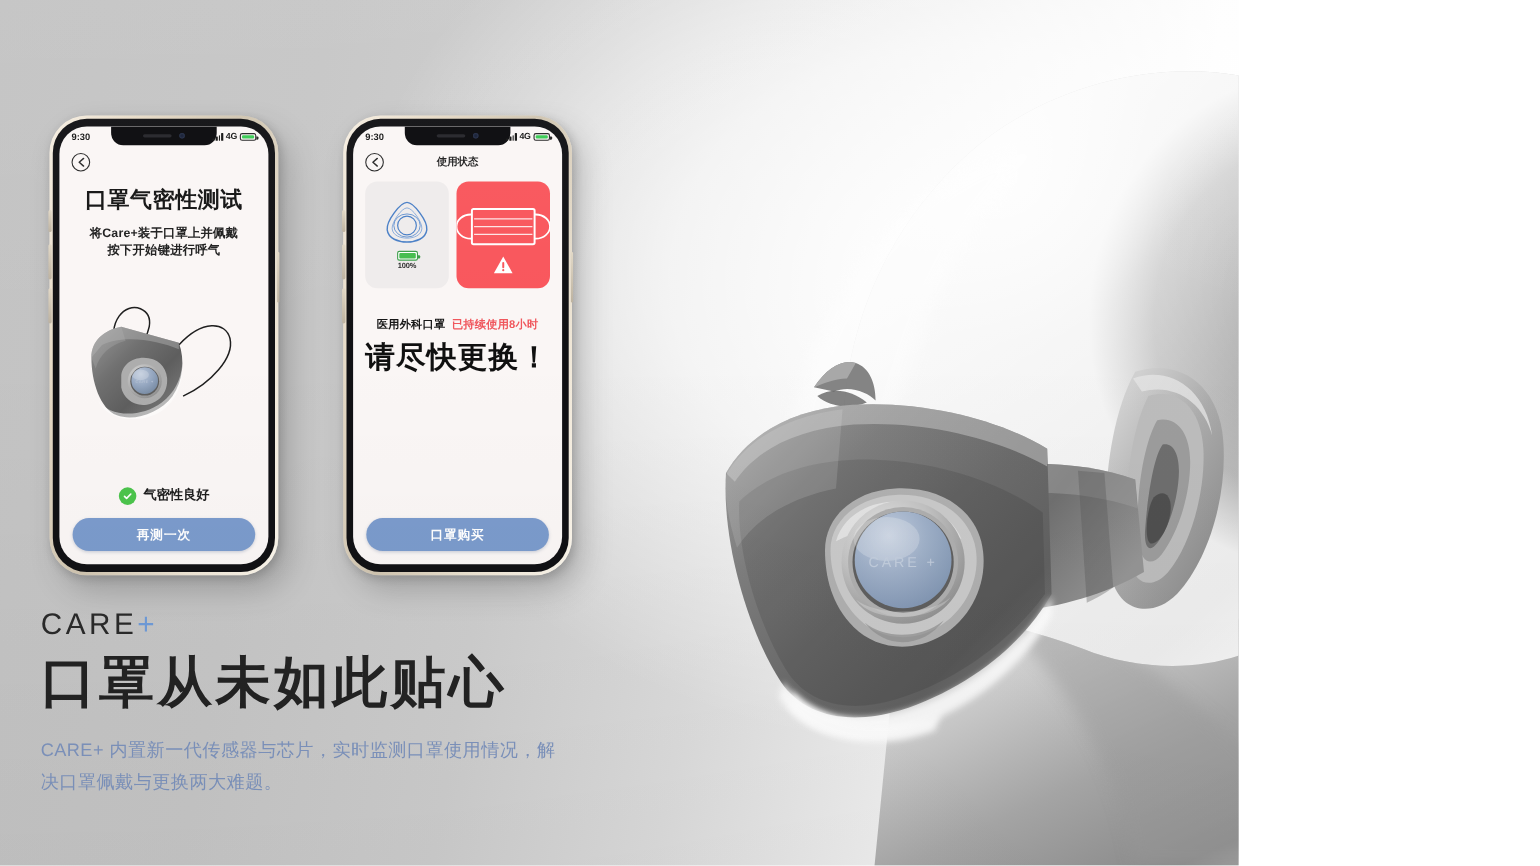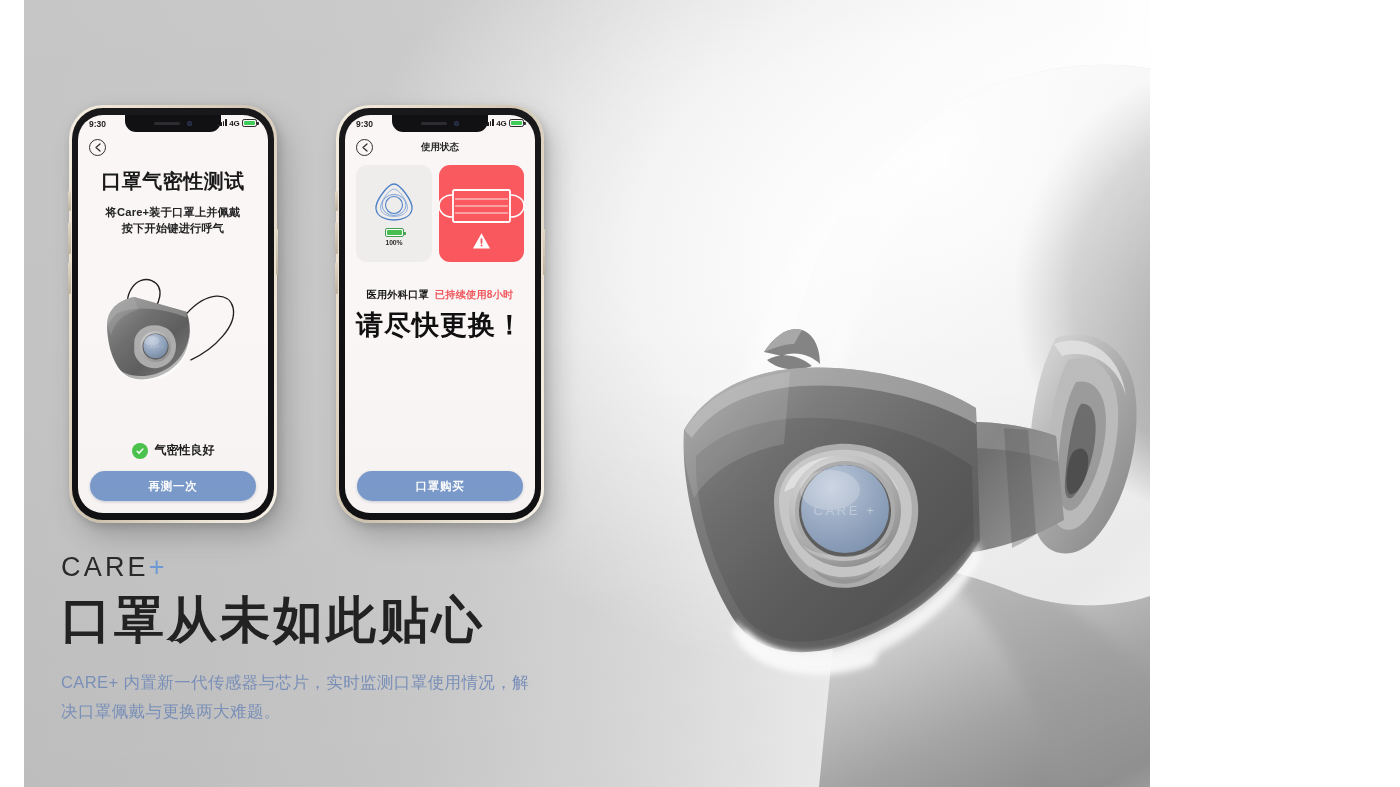--- a/index.html
+++ b/index.html
@@ -10,21 +10,20 @@
   }
 
   .stage {
     position: relative;
     width: 1126px;
     height: 787px;
     overflow: hidden;
     background:
       radial-gradient(ellipse 900px 700px at 78% 32%, rgba(255,255,255,0.98) 0%, rgba(255,255,255,0.72) 30%, rgba(255,255,255,0.0) 62%),
       linear-gradient(100deg, #c3c3c3 0%, #c6c6c6 24%, #cdcdcd 42%, #dcdcdc 58%, #f0f0f0 74%, #fdfdfd 88%, #ffffff 100%);
-    margin-left: 24px;
   }
   .stage::after{
     content:"";
     position:absolute; inset:0;
     background: linear-gradient(180deg, rgba(255,255,255,0.05) 0%, rgba(0,0,0,0.0) 40%, rgba(0,0,0,0.035) 100%);
     pointer-events:none;
   }
 
   
   .phone {
@@ -83,21 +82,21 @@
     position: relative;
     height: 17px;
     flex: 0 0 17px;
     display: flex; align-items: center; justify-content: space-between;
     padding: 0 11px;
     font-size: 8.5px;
     color: #1c1c1c;
     font-weight: 700;
     z-index: 7;
   }
-  .sb-right { display: flex; align-items: flex-start; gap: 2.5px; }
+  .sb-right { display: flex; align-items: flex-end; gap: 2.5px; }
   .bars { display: flex; align-items: flex-end; gap: 1px; height: 7px; }
   .bars i { display:block; width: 1.6px; background: #1c1c1c; border-radius: .5px; }
   .bars i:nth-child(1){height:2.5px}
   .bars i:nth-child(2){height:4px}
   .bars i:nth-child(3){height:5.5px}
   .bars i:nth-child(4){height:7px}
   .net { font-size: 8px; font-weight: 700; letter-spacing: -0.2px;}
   .batt {
     width: 15px; height: 7.5px;
     border: 1px solid #2b2b2b;

